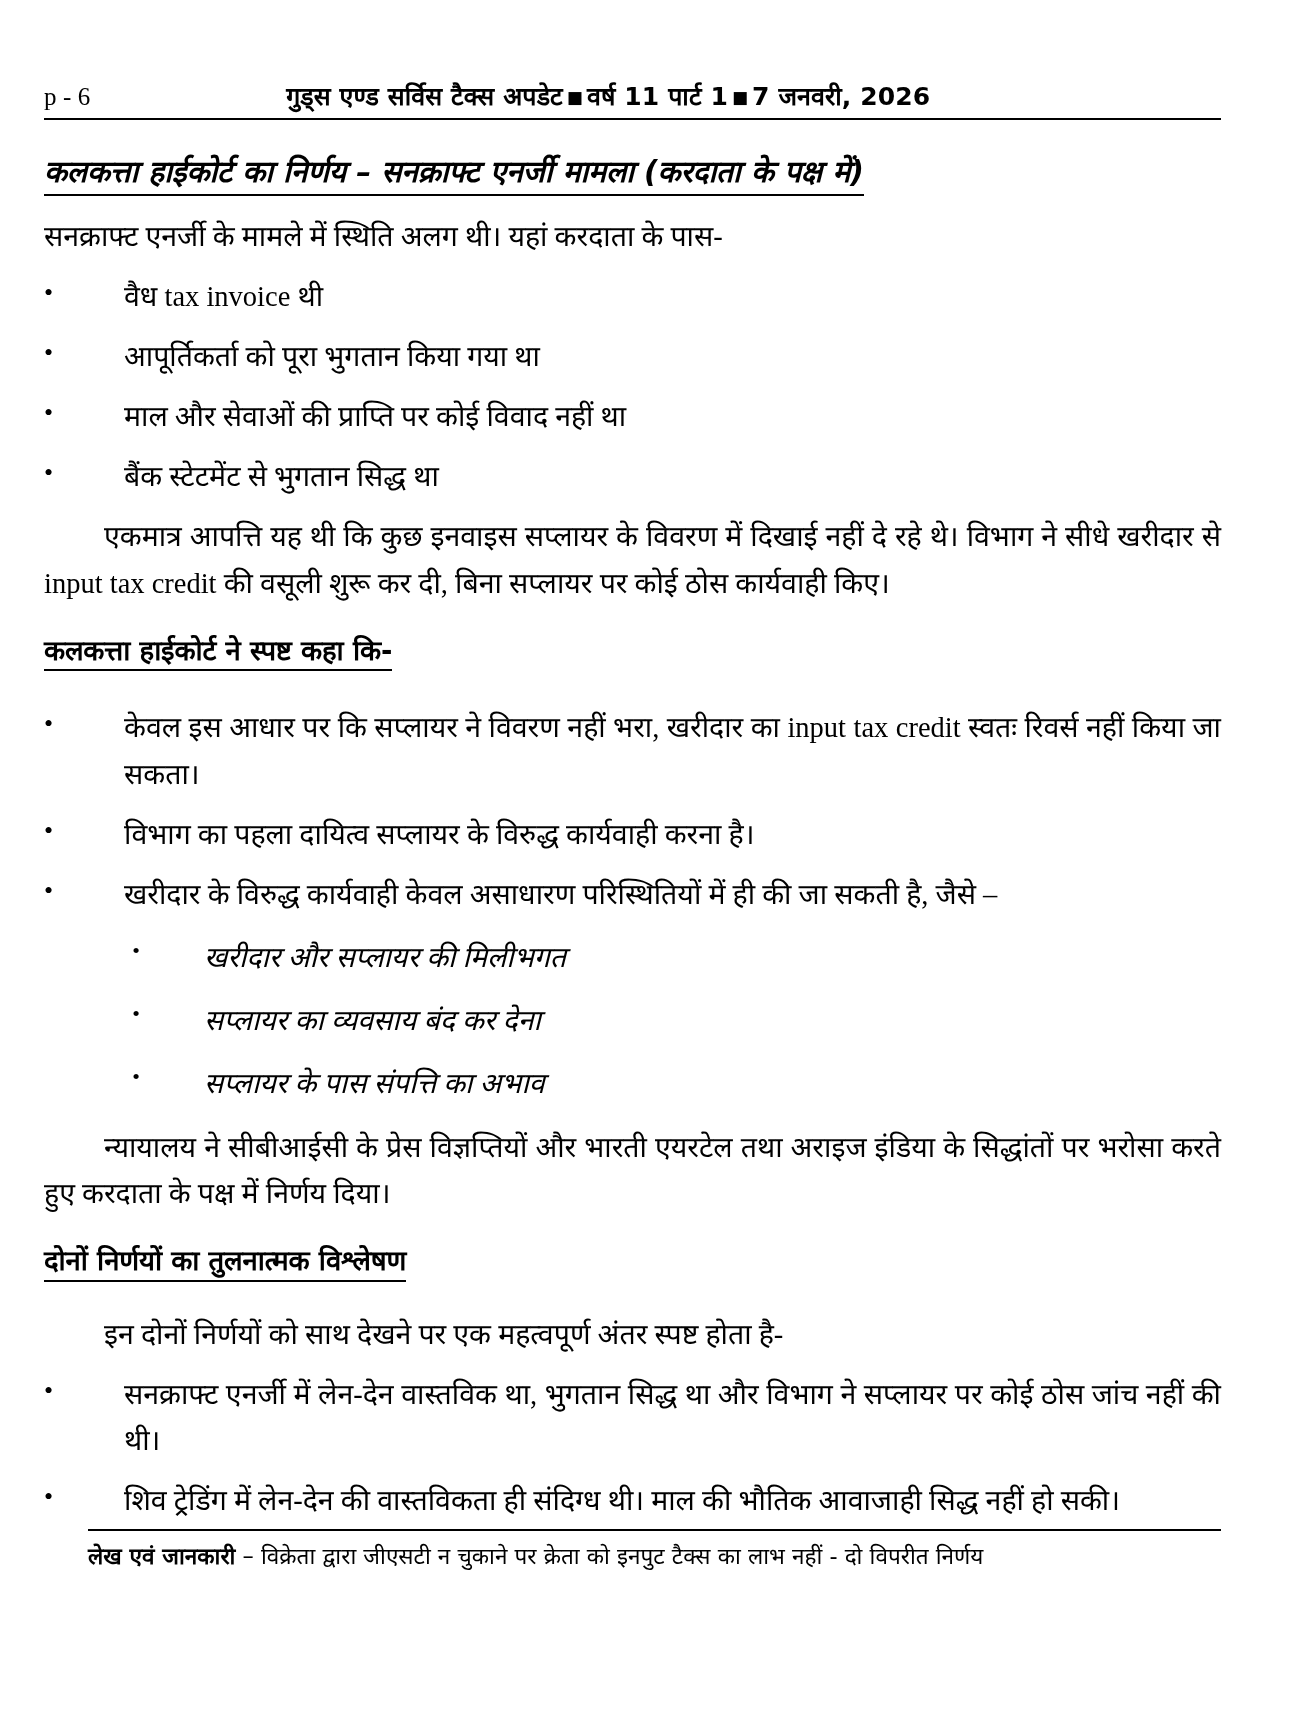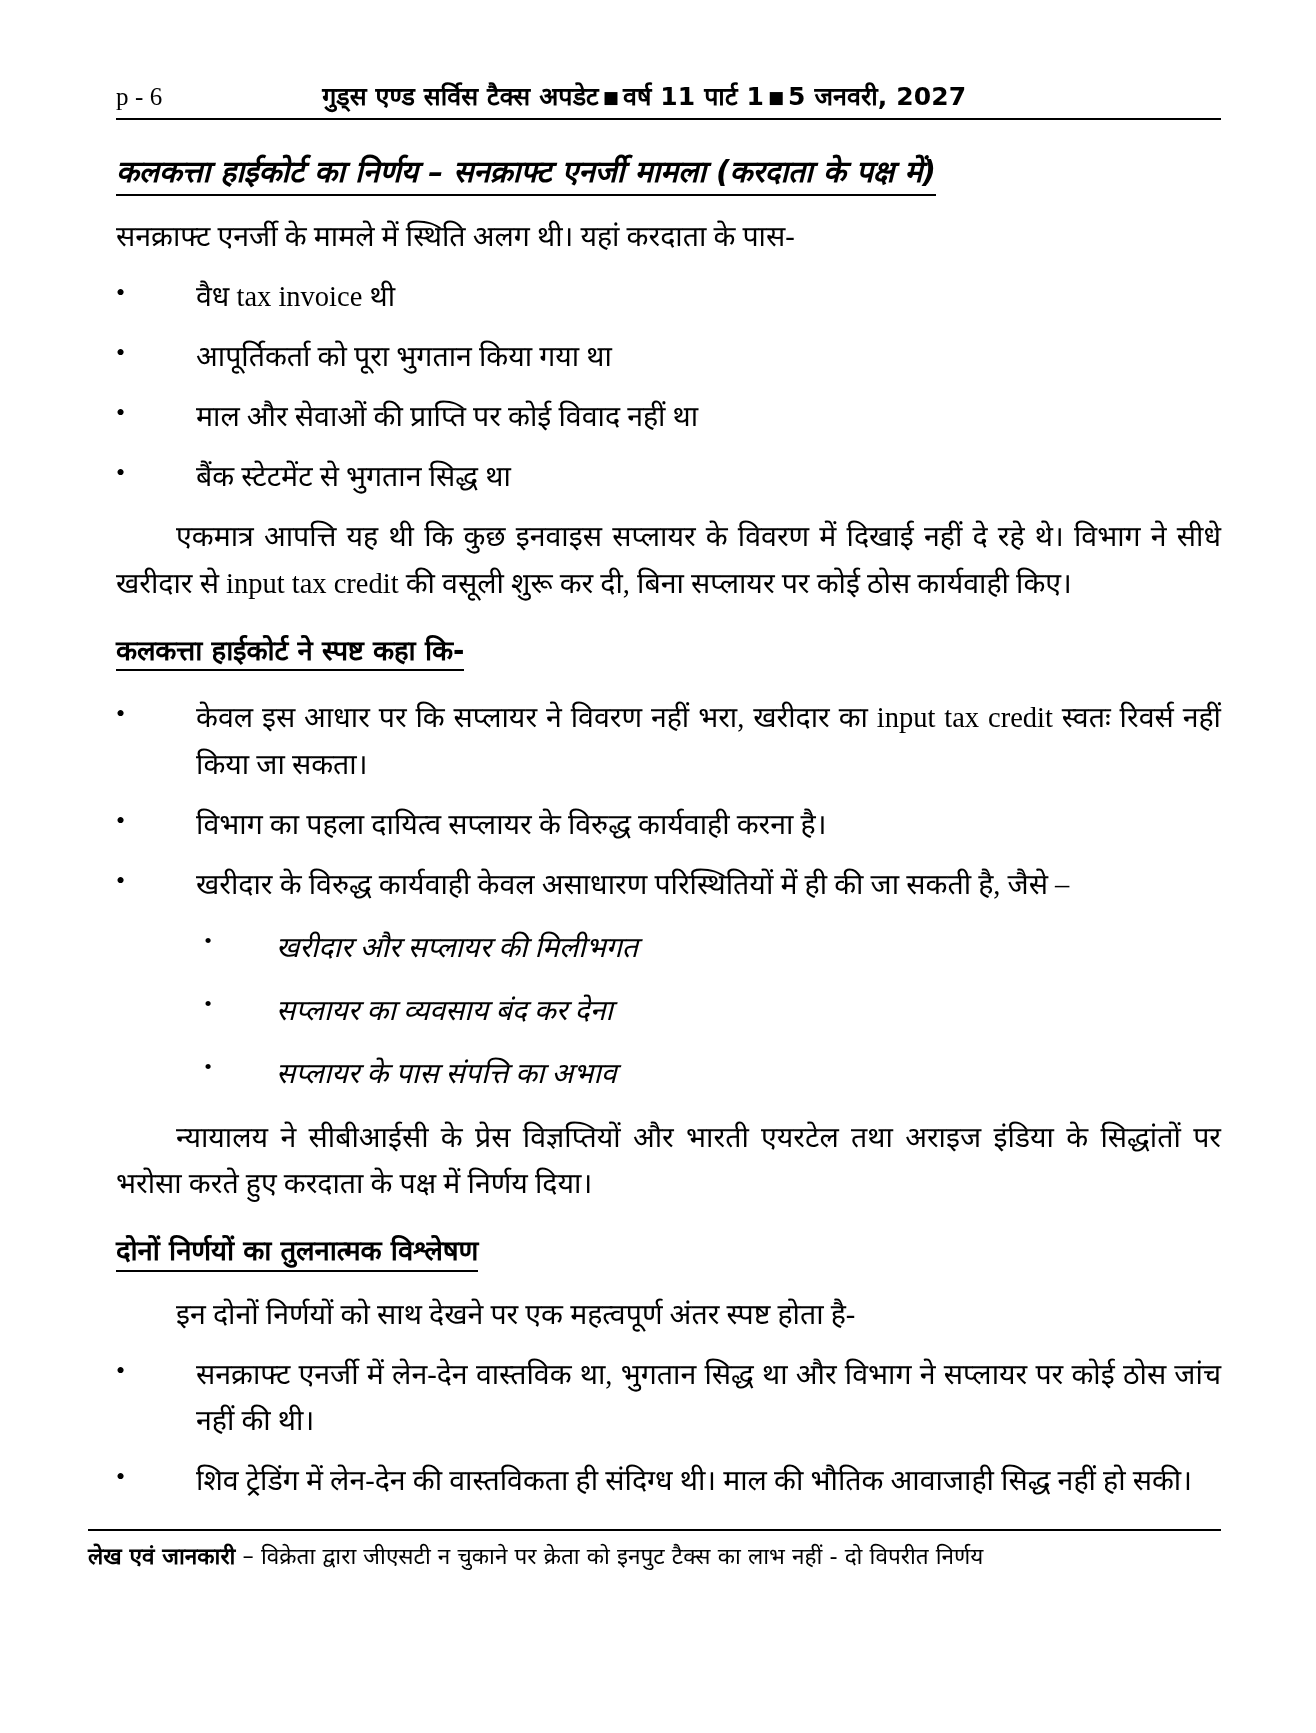--- a/index.html
+++ b/index.html
@@ -12,21 +12,21 @@
     font-family: "Liberation Serif", "DejaVu Serif", serif;
     color: #000000;
   }
   .page {
     position: relative;
     width: 1316px;
     height: 1627px;
     margin: 0 auto;
     background: #ffffff;
     box-sizing: border-box;
-    padding: 78px 95px 0 116px;
+    padding: 78px 95px 0 44px;
     overflow: hidden;
   }
 
   
   .header-row {
     display: flex;
     align-items: baseline;
     font-size: 25px;
     letter-spacing: 0.1px;
   }
@@ -69,21 +69,21 @@
     border-bottom: 2.4px solid #000;
     padding-bottom: 2px;
     line-height: 1.32;
     letter-spacing: -0.2px;
     font-style: italic;
   }
   h2.sub-title {
     font-family: "DejaVu Sans", "Liberation Sans", sans-serif;
     font-size: 27.5px;
     font-weight: 700;
-    margin: 16px 0 10px 0;
+    margin: 16px 0 20px 0;
     display: inline-block;
     border-bottom: 2.2px solid #000;
     padding-bottom: 1px;
     line-height: 1.3;
     letter-spacing: -0.2px;
     text-align: center;
   }
   .title-wrap { display: block; }
 
   p.lead {
@@ -153,21 +153,21 @@
   .footer-line span.norm { font-weight: 400; }
 </style>
 </head>
 <body>
 
 <div class="page">
 
   <div class="header-row">
     <div class="folio">p - 6</div>
     <div class="header-title">
-      <span>गुड्स एण्ड सर्विस टैक्स अपडेट</span><span class="sq">■</span><span>वर्ष 11 पार्ट 1</span><span class="sq">■</span><span>5 जनवरी, 2027</span>
+      <span>गुड्स एण्ड सर्विस टैक्स अपडेट</span><span class="sq">■</span><span>वर्ष 11 पार्ट 1</span><span class="sq">■</span><span>7 जनवरी, 2026</span>
     </div>
   </div>
   <div class="rule-top"></div>
 
   <div class="doc-body">
 
     <div class="title-wrap">
       <h1 class="section-title">कलकत्ता हाईकोर्ट का निर्णय – सनक्राफ्ट एनर्जी मामला (करदाता के पक्ष में)</h1>
     </div>
 

